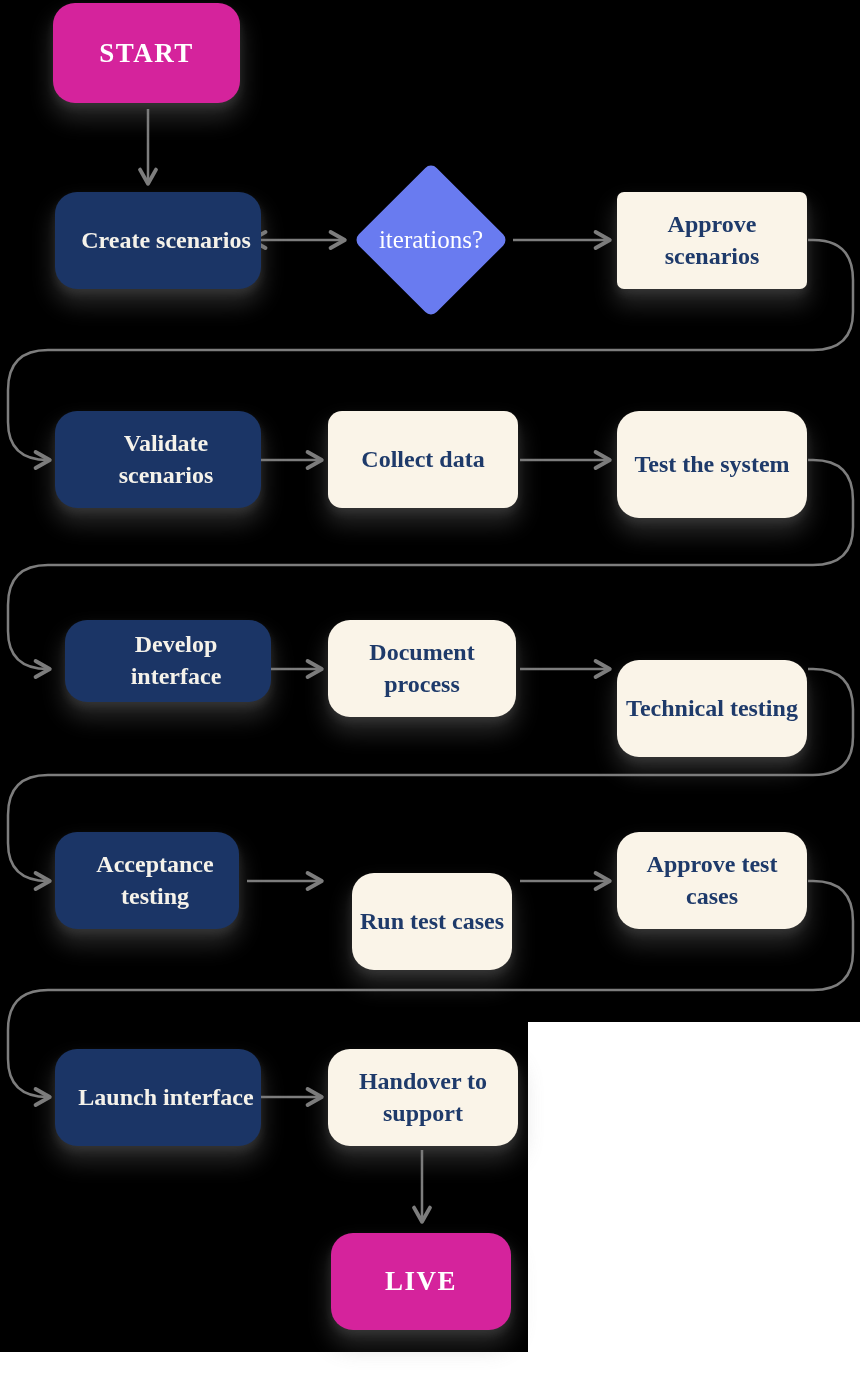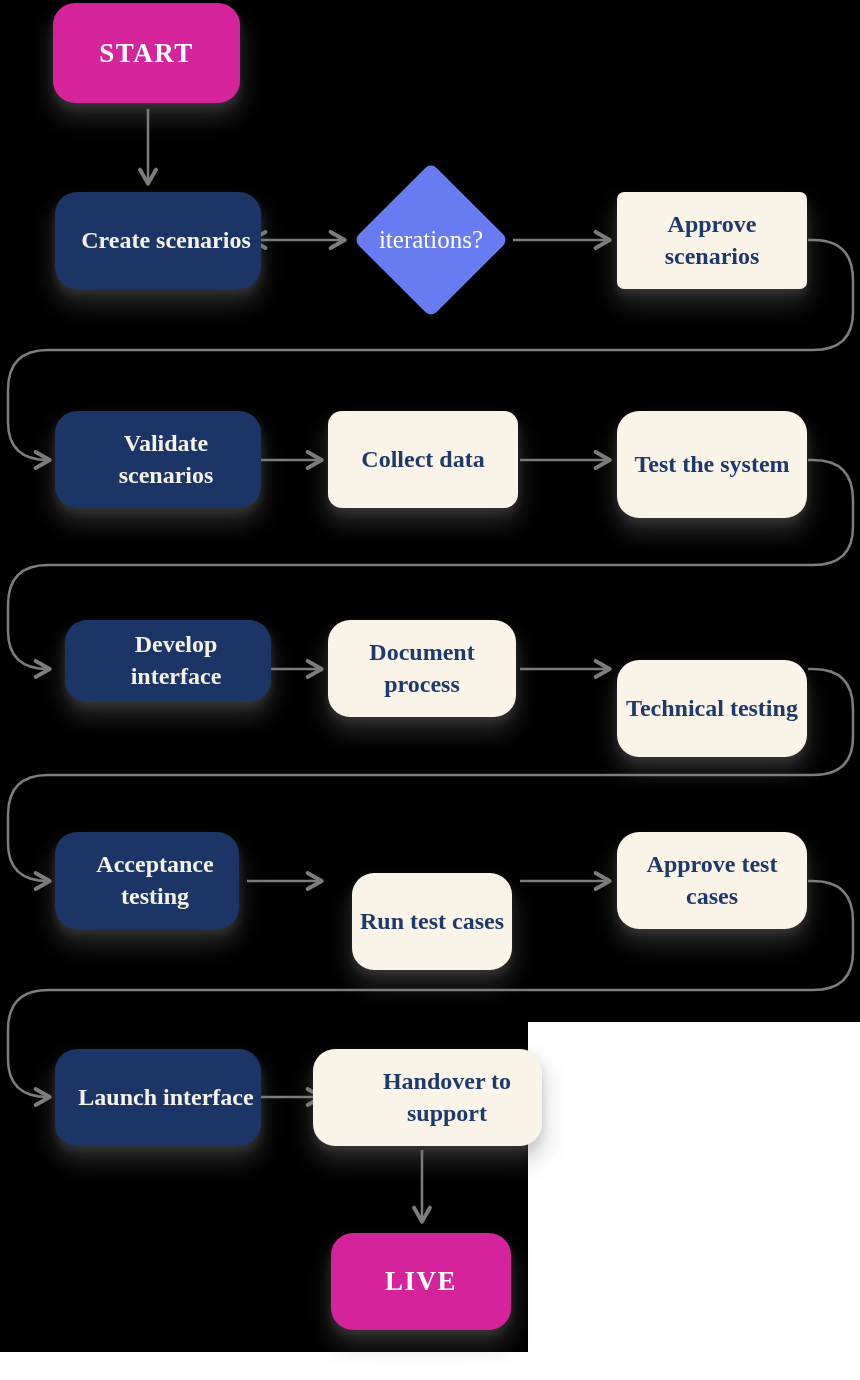--- a/index.html
+++ b/index.html
@@ -54,21 +54,21 @@
   #n-validate{left:55px;top:411px;width:190px;height:97px;}
   #n-collect{left:328px;top:411px;width:190px;height:97px;border-radius:14px;}
   #n-testsys{left:617px;top:411px;width:190px;height:107px;}
   #n-develop{left:65px;top:620px;width:190px;height:82px;}
   #n-document{left:328px;top:620px;width:188px;height:97px;}
   #n-technical{left:617px;top:620px;width:190px;height:97px;margin-top:40px;}
   #n-acceptance{left:55px;top:832px;width:168px;height:97px;}
   #n-runtc{left:328px;top:873px;width:160px;height:97px;margin-left:24px;}
   #n-approve-tc{left:617px;top:832px;width:190px;height:97px;}
   #n-launch{left:55px;top:1049px;width:190px;height:97px;}
-  #n-handover{left:313px;top:1049px;width:190px;height:97px;padding-left:39px;}
+  #n-handover{left:328px;top:1049px;width:190px;height:97px;}
   #n-live{left:331px;top:1233px;width:180px;height:97px;}
 </style>
 </head>
 <body>
 
 <div class="backdrop-white-right"></div>
 <div class="backdrop-white-bottom"></div>
 
 <svg class="connectors" viewBox="0 0 860 1380">
   <defs>

